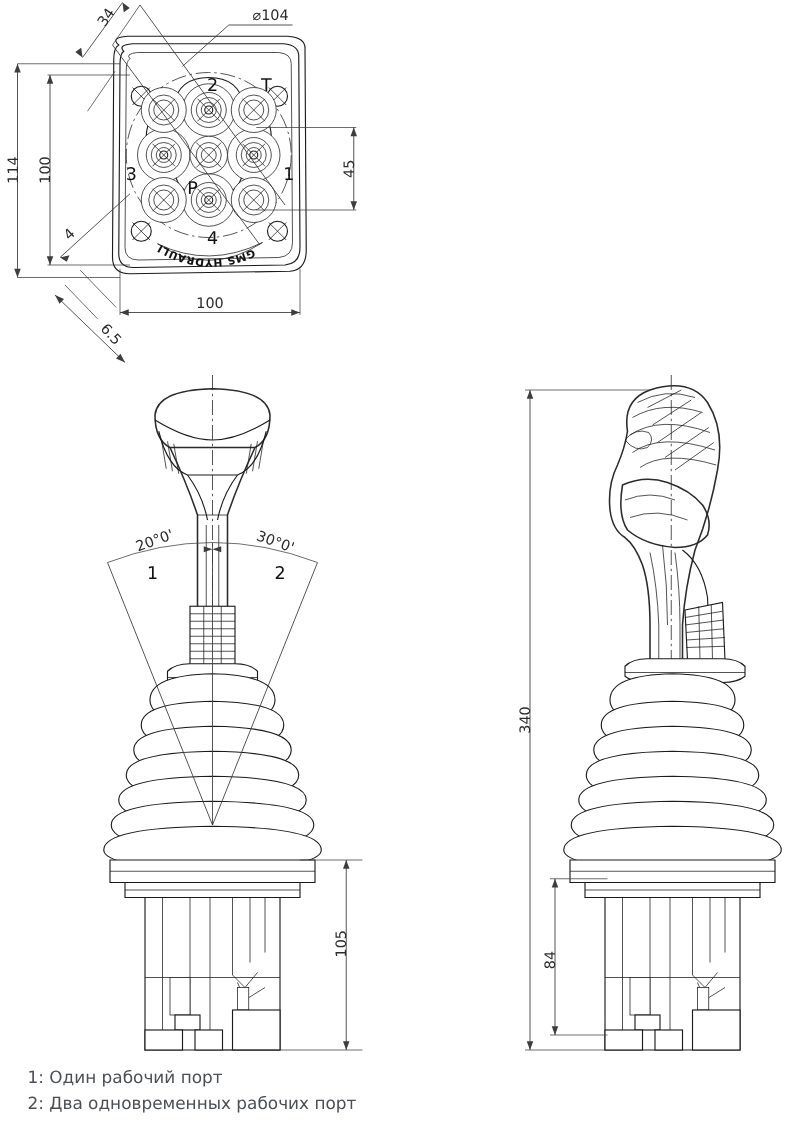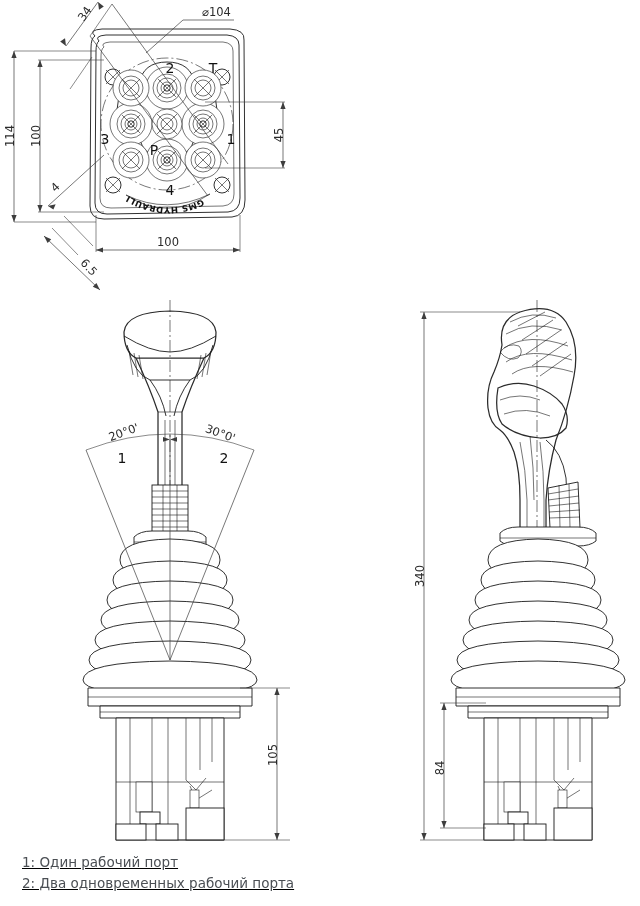--- a/index.html
+++ b/index.html
@@ -52,21 +52,20 @@
     font-size: 8.5px;
     font-weight: bold;
     fill: #111111;
     letter-spacing: 0.4px;
   }
   .caption-block {
     position: absolute;
     left: 22px;
     top: 852px;
     width: 520px;
-    text-decoration: underline;
   }
   .caption-line {
     font-family: "DejaVu Sans", "Liberation Sans", sans-serif;
     font-size: 13.5px;
     color: #4b4f54;
     line-height: 21px;
     white-space: nowrap;
   }
 </style>
 </head>
@@ -513,15 +512,15 @@
         <line class="dim" x1="444" y1="703" x2="444" y2="828"></line>
         <path d="M444,703 l-2.6,7 l5.2,0 Z" fill="#3d3d3d"></path>
         <path d="M444,828 l-2.6,-7 l5.2,0 Z" fill="#3d3d3d"></path>
         <text class="dimtxt" x="444" y="768" text-anchor="middle" transform="rotate(-90 444 768)">84</text>
       </g>
     </g>
   </svg>
 
   <div class="caption-block">
     <div class="caption-line">1: Один рабочий порт</div>
-    <div class="caption-line">2: Два одновременных рабочий порта</div>
+    <div class="caption-line">2: Два одновременных рабочих порт</div>
   </div>
 </div>
 
 </body></html>

